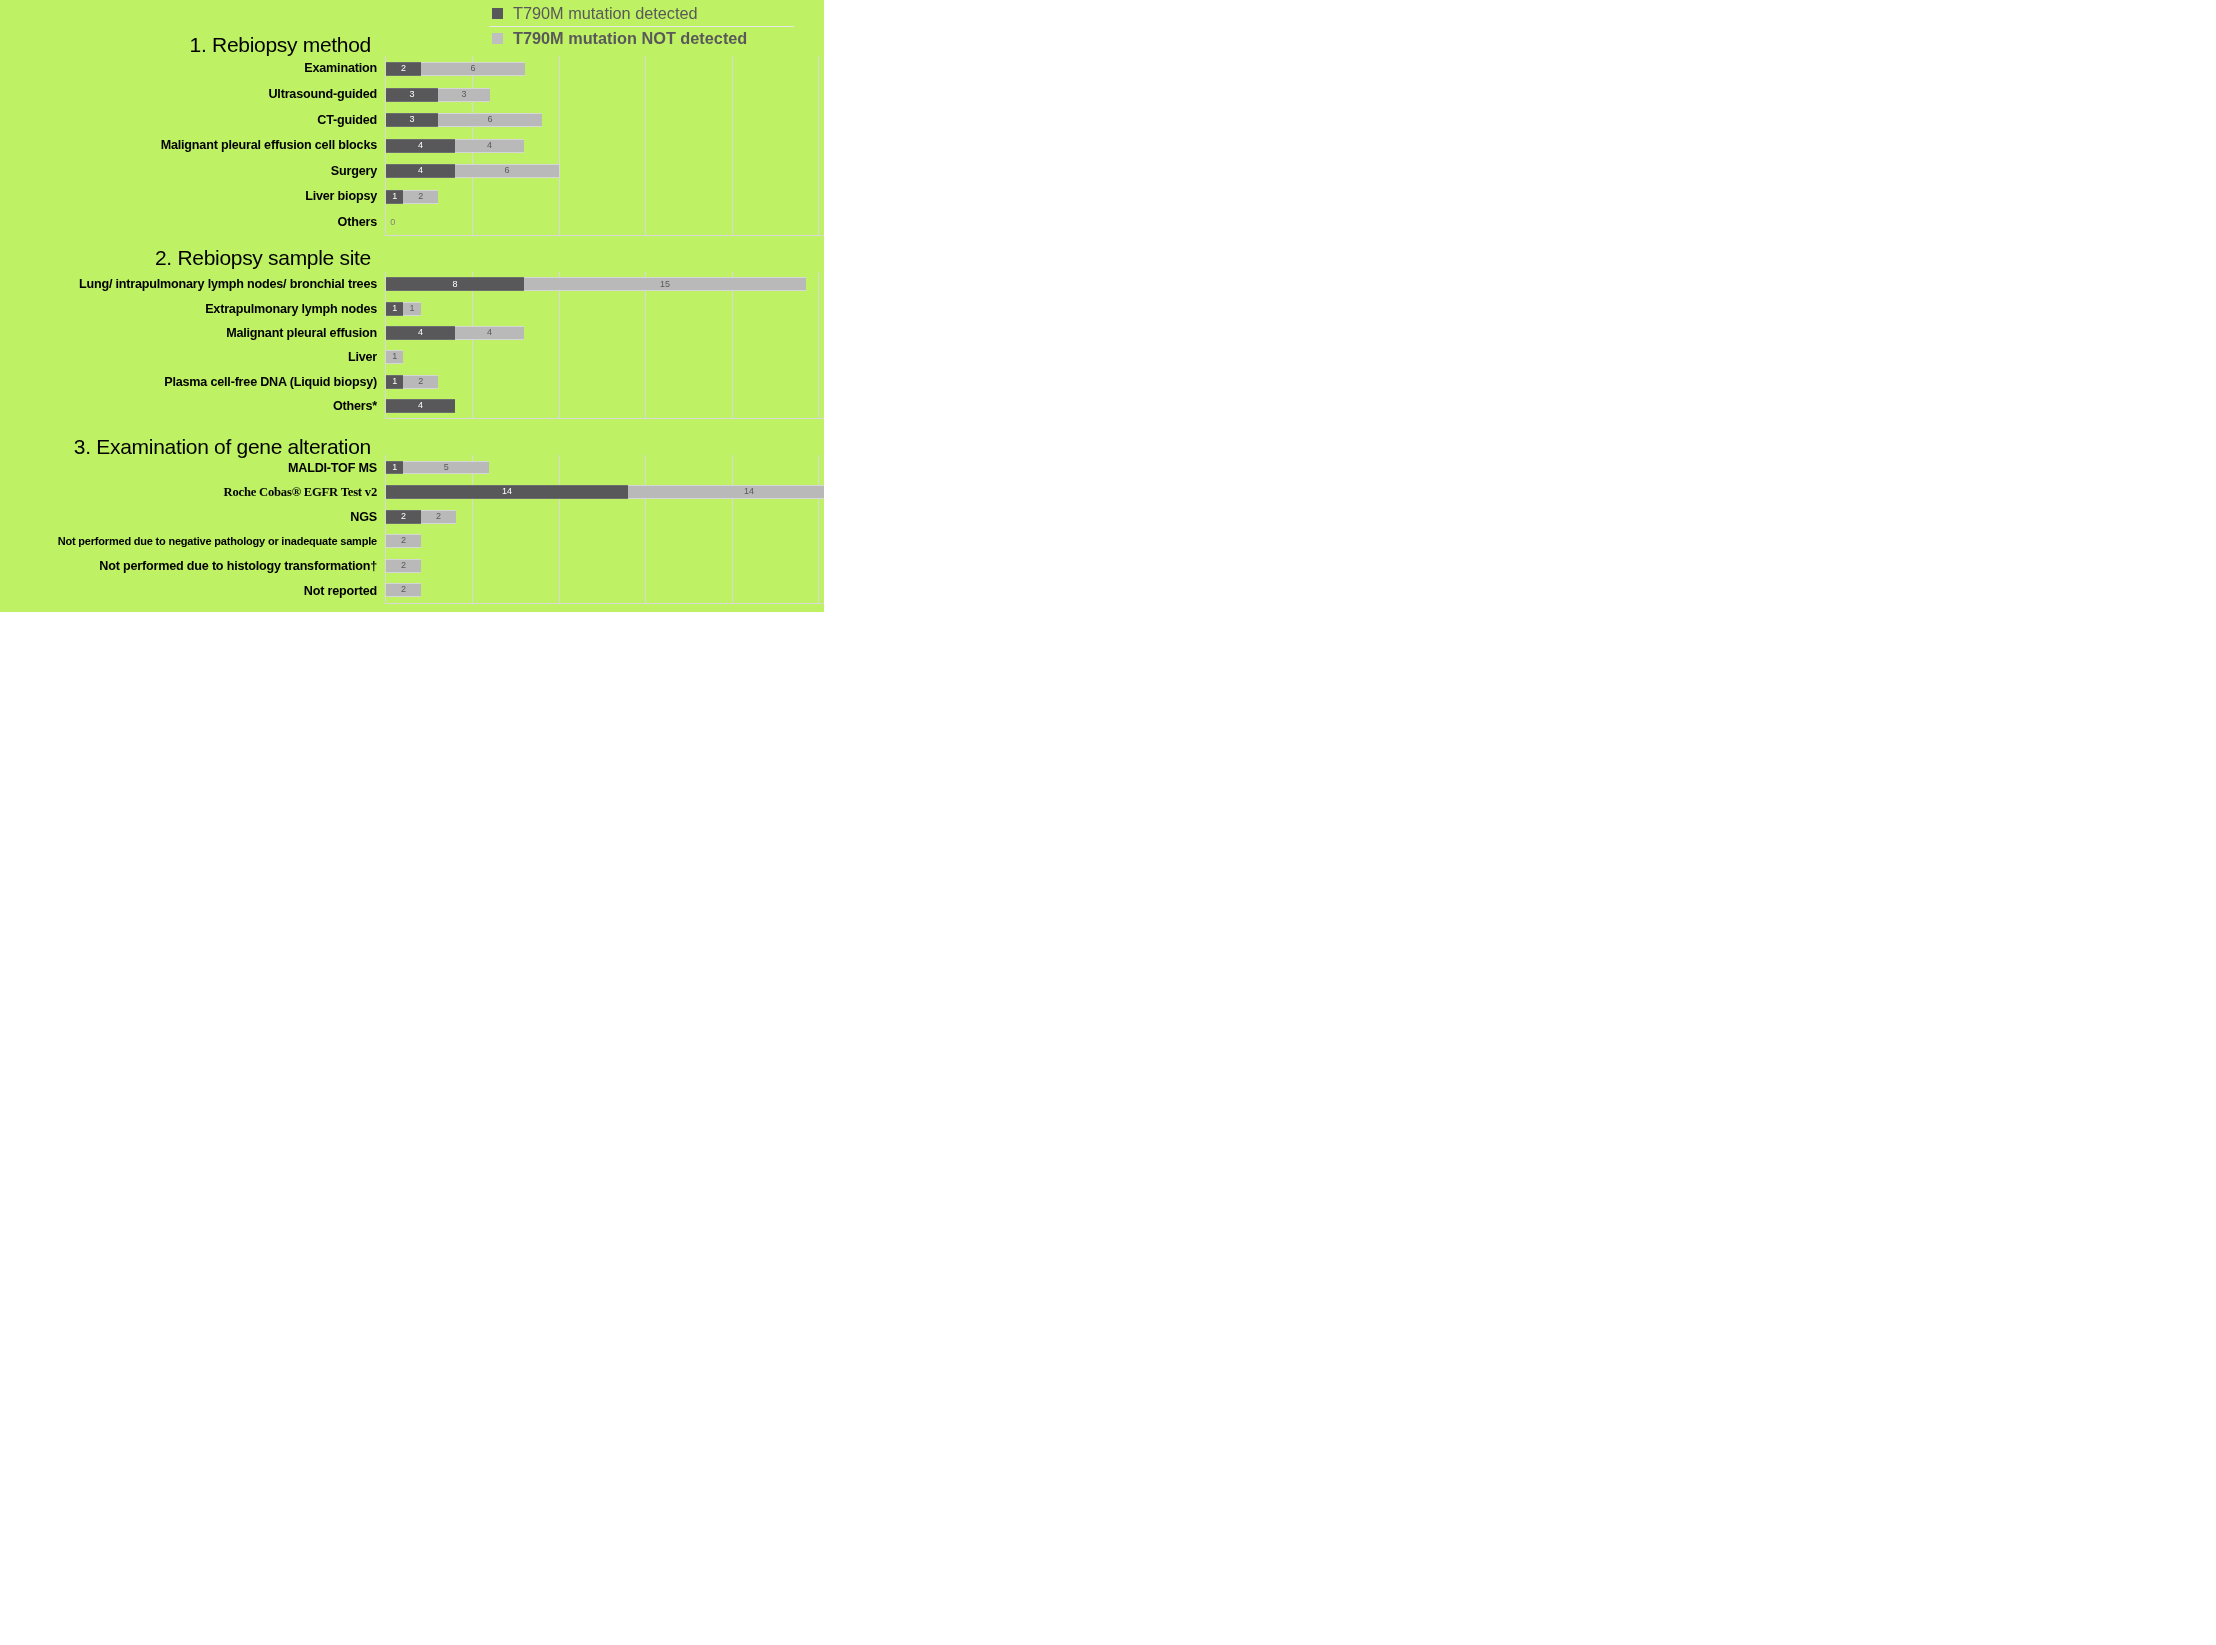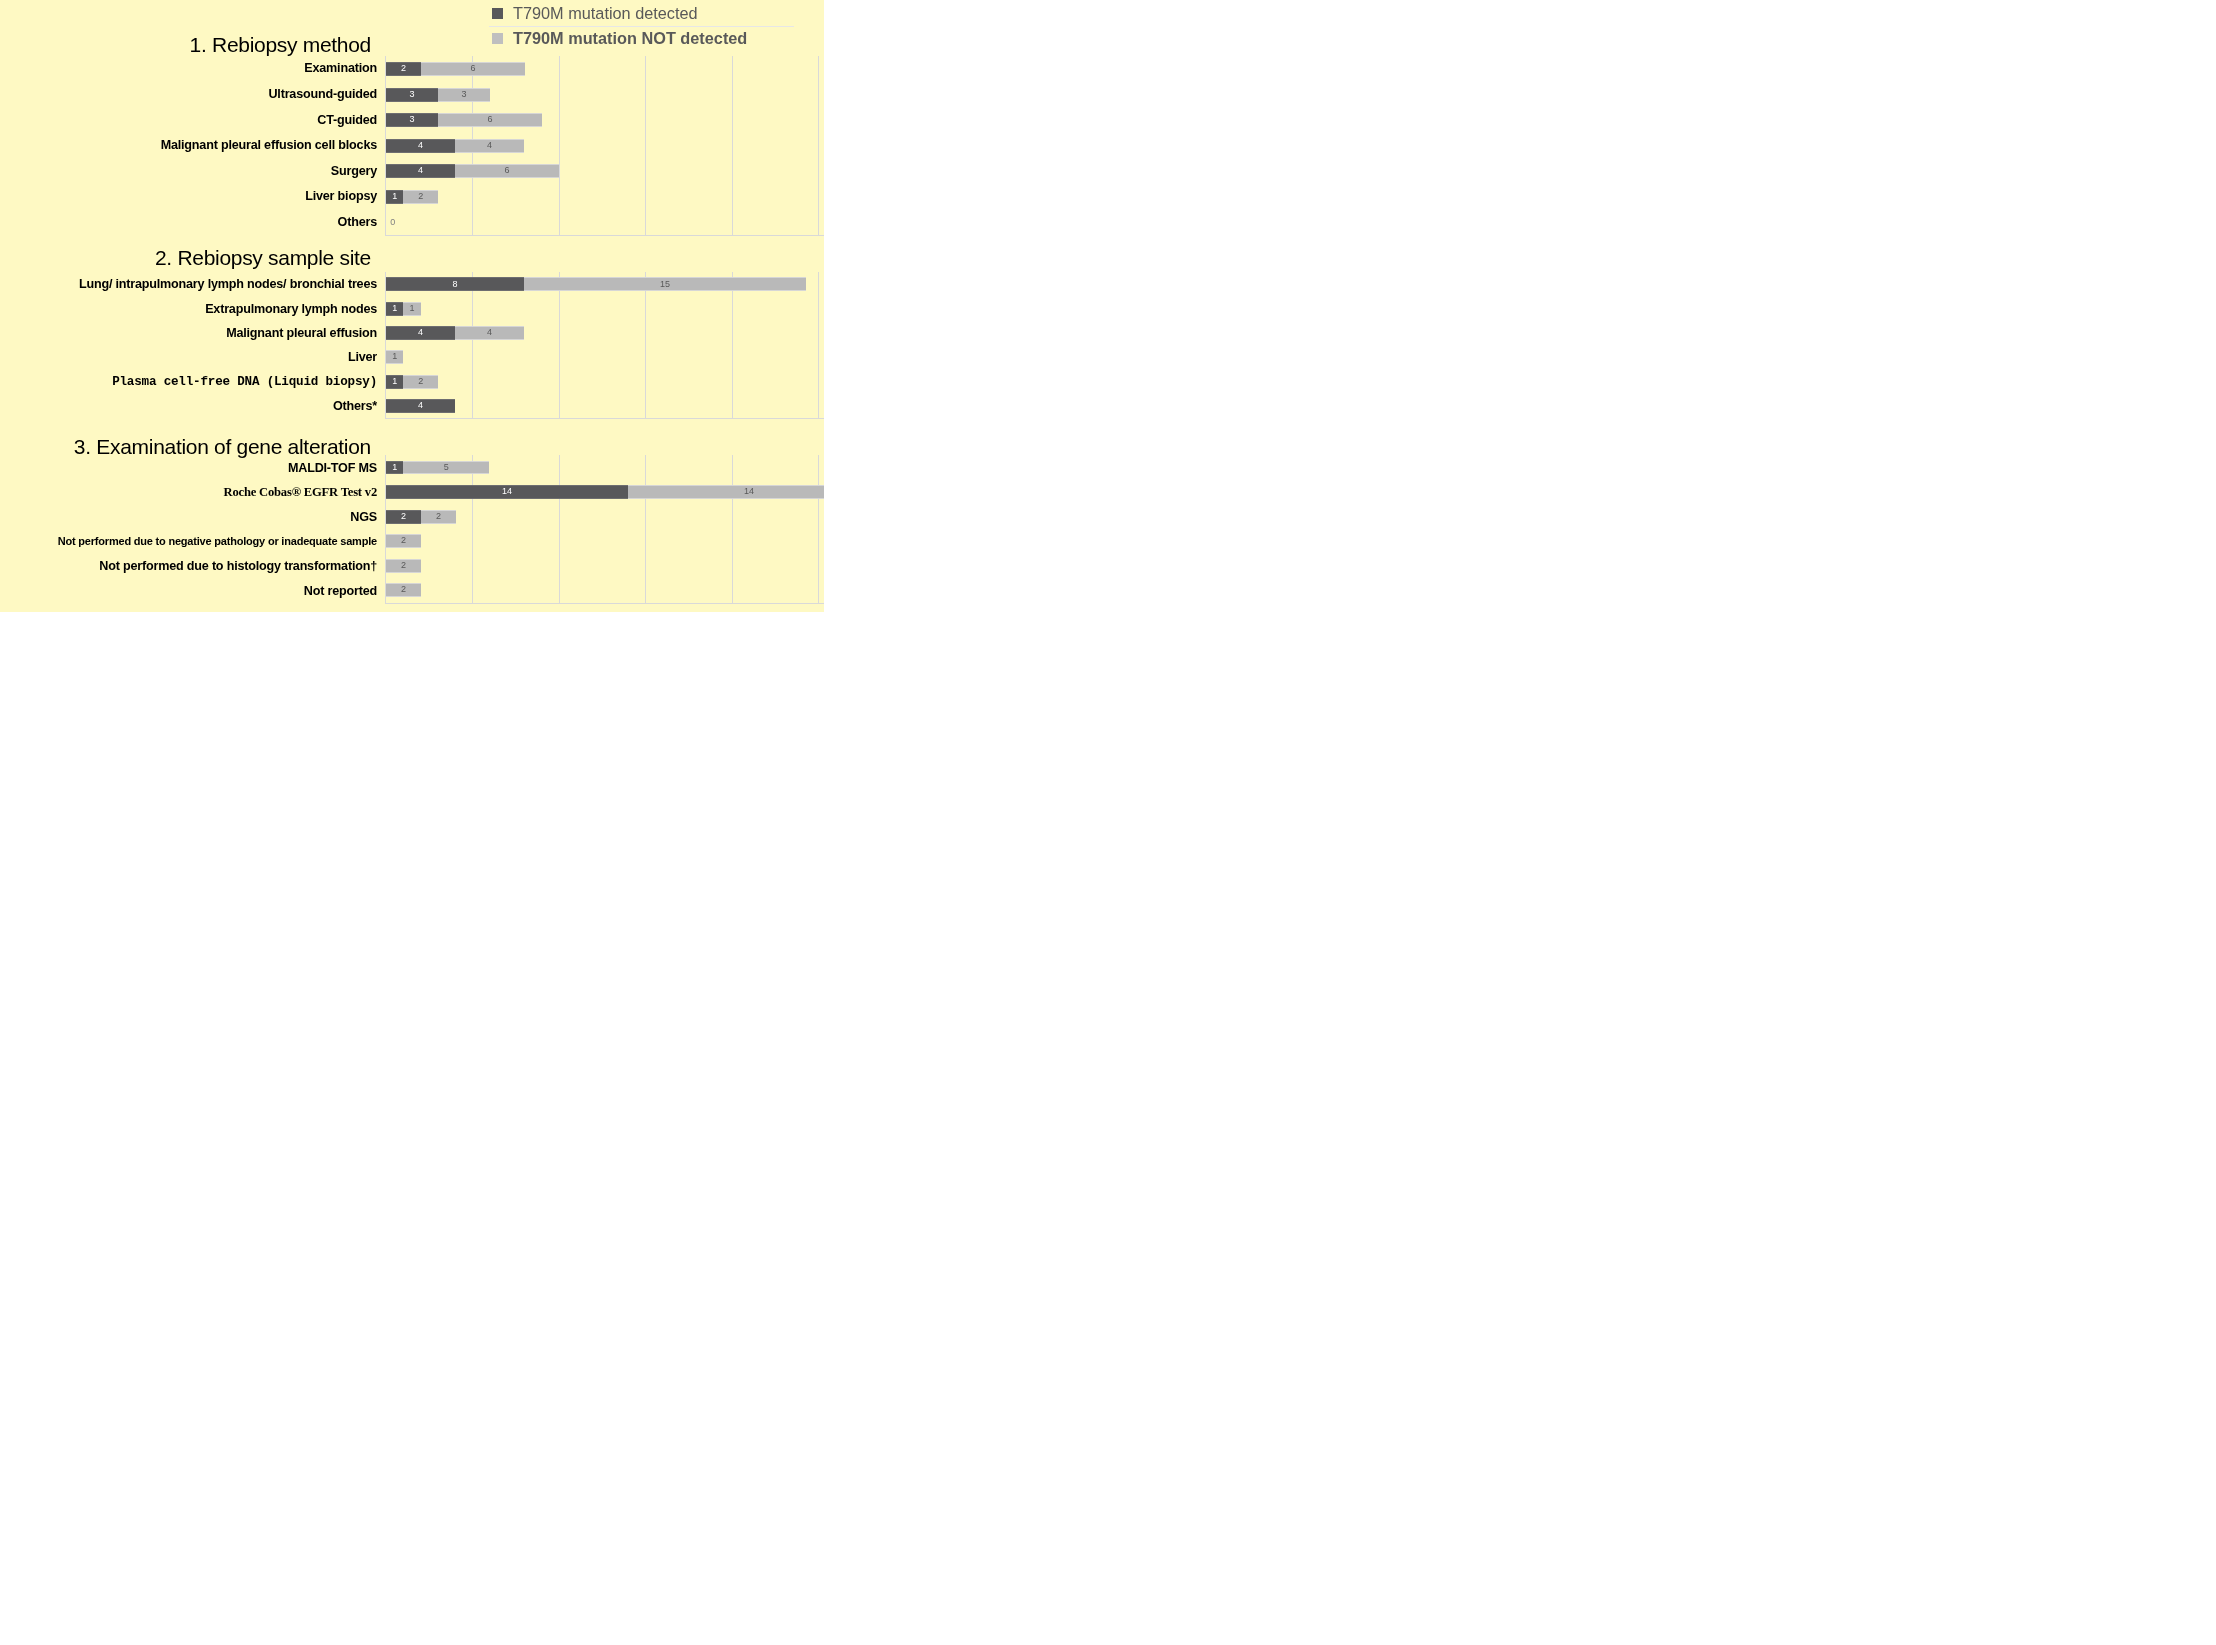--- a/index.html
+++ b/index.html
@@ -1,19 +1,19 @@
 <!DOCTYPE html>
 <html style="font-size:8.4px"><head>
 <meta charset="utf-8">
 <style>
   html,body{margin:0;padding:0;background:#ffffff;}
   .figure{
     position:relative;
     width:824px;height:612px;
-    background:#fef9c3;
+    background:#bef264;
     font-family:"Liberation Sans", sans-serif;
     overflow:hidden;
   }
   
   .legend-row{position:absolute;left:492px;display:flex;align-items:center;gap:10px;height:20px;}
   .legend-swatch{width:11px;height:11px;flex:0 0 auto;}
   .legend-label{font-size:16.3px;color:#595959;white-space:nowrap;}
   .legend-divider{position:absolute;left:489px;top:26px;width:305px;height:0;border-top:1.1px solid #e7e7e7;}
   
   .chart-title{
@@ -75,21 +75,21 @@
       <div class="cat-label" style="top: 145px; right: 447px;">Malignant pleural effusion cell blocks</div>
       <div class="cat-label" style="top: 171px; right: 447px;">Surgery</div>
       <div class="cat-label" style="top: 196px; right: 447px;">Liver biopsy</div>
       <div class="cat-label" style="top: 222px; right: 447px;">Others</div>
     </div>
   <div id="labels1">
       <div class="cat-label" style="top: 284px; right: 447px;">Lung/ intrapulmonary lymph nodes/ bronchial trees</div>
       <div class="cat-label" style="top: 309px; right: 447px;">Extrapulmonary lymph nodes</div>
       <div class="cat-label" style="top: 333px; right: 447px;">Malignant pleural effusion</div>
       <div class="cat-label" style="top: 357px; right: 447px;">Liver</div>
-      <div class="cat-label" style="top: 382px; right: 447px; font-family: Liberation Mono, monospace;">Plasma cell-free DNA (Liquid biopsy)</div>
+      <div class="cat-label" style="top: 382px; right: 447px;">Plasma cell-free DNA (Liquid biopsy)</div>
       <div class="cat-label" style="top: 406px; right: 447px;">Others*</div>
     </div>
   <div id="labels2">
       <div class="cat-label" style="top: 468px; right: 447px;">MALDI-TOF MS</div>
       <div class="cat-label" style="top: 492px; right: 447px; font-family: Liberation Serif, serif;">Roche Cobas® EGFR Test v2</div>
       <div class="cat-label" style="top: 517px; right: 447px;">NGS</div>
       <div class="cat-label small" style="top: 541px; right: 447px;">Not performed due to negative pathology or inadequate sample</div>
       <div class="cat-label" style="top: 566px; right: 447px;">Not performed due to histology transformation†</div>
       <div class="cat-label" style="top: 591px; right: 447px;">Not reported</div>
     </div>

